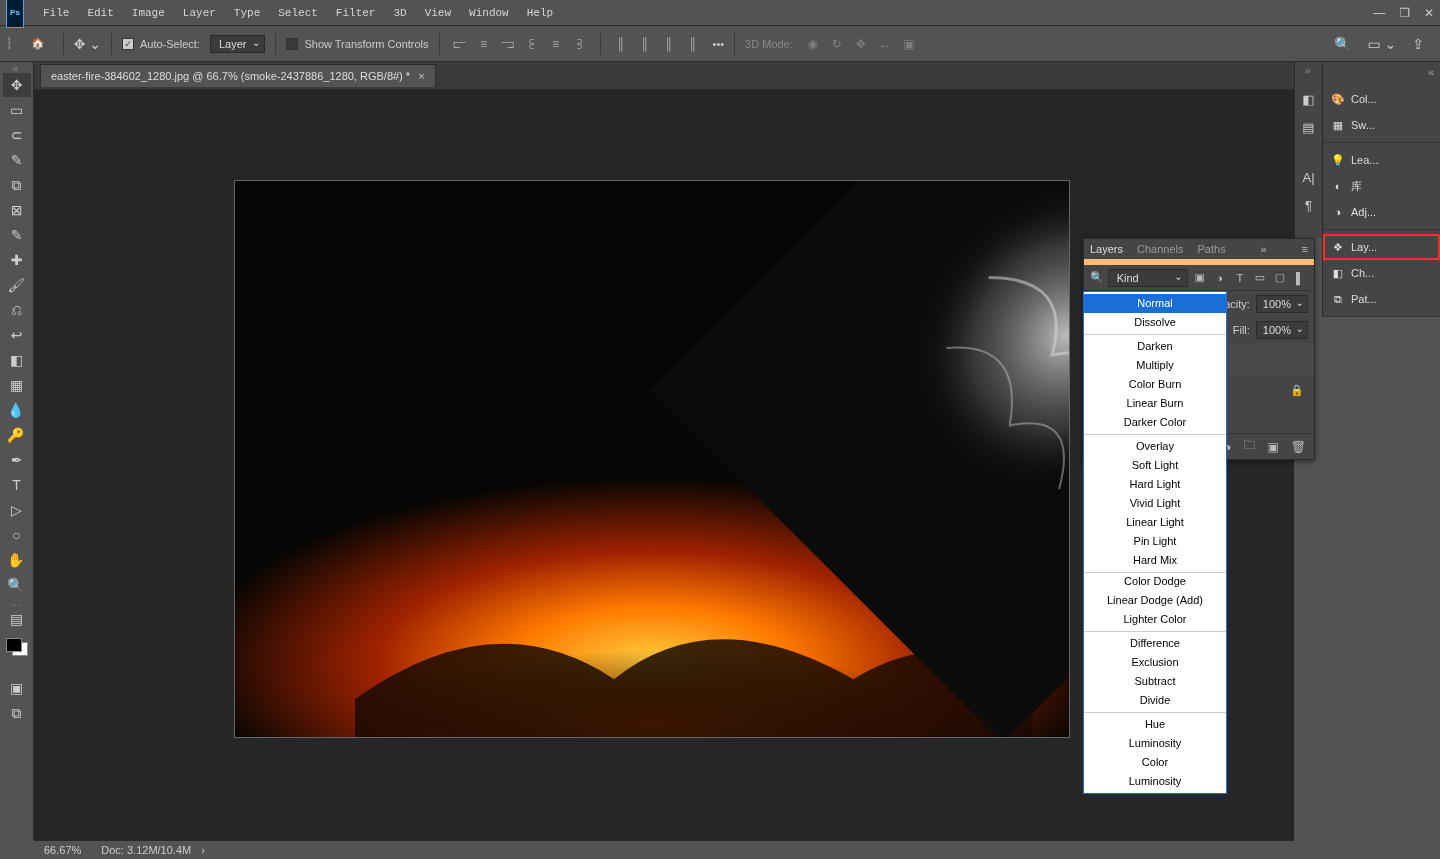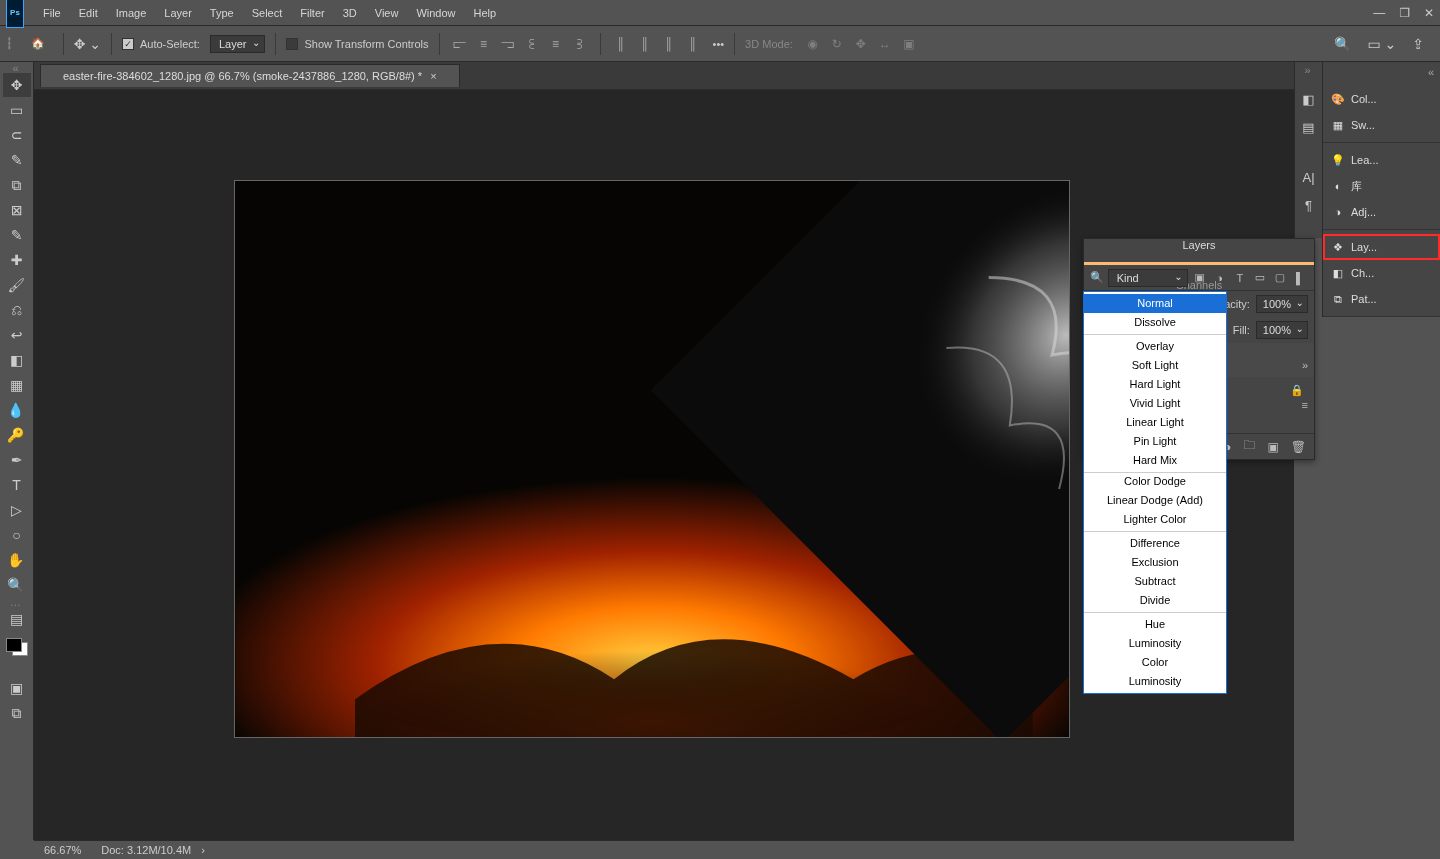--- a/index.html
+++ b/index.html
@@ -1,21 +1,21 @@
 <!DOCTYPE html>
 <html><head>
 <meta charset="utf-8">
 <style>
 * { margin: 0; padding: 0; box-sizing: border-box; font-family: "Segoe UI", Tahoma, sans-serif; font-size: 11px; user-select: none; }
 body { background: #535353; width: 1440px; height: 859px; overflow: hidden; color: #ccc; }
 
 
 .menubar { height: 26px; background: #535353; display: flex; align-items: center; padding: 0 6px; border-bottom: 1px solid #2a2a2a; }
 .menubar .ps-logo { width: 18px; height: 30px; background: #001c33; border:1px solid #3aa7ff; display:flex;align-items:center;justify-content:center;font-size:8px;color:#6cf;font-weight:bold;margin-right:10px; }
-.menubar .menu-item { padding: 0 9px; cursor: pointer; color:#d6d6d6; line-height:26px; }
+.menubar .menu-item { padding: 0 9px; cursor: pointer; color:#d6d6d6; line-height:26px;font-family:Liberation Mono, monospace; }
 .winbtns { margin-left:auto; display:flex; gap:14px; color:#ccc; }
 .winbtns span{cursor:pointer;font-size:12px;}
 
 
 .optionsbar { height: 36px; background: #535353; display:flex; align-items:center; padding: 0 6px; border-bottom:1px solid #2a2a2a; gap:10px; }
 .optionsbar .sep{width:1px;height:22px;background:#3a3a3a;}
 .home-btn{width:28px;height:24px;display:flex;align-items:center;justify-content:center;}
 .move-icon{font-size:14px;}
 .cbox{display:flex;align-items:center;gap:6px;}
 .cbox .chk{width:12px;height:12px;border:1px solid #333;background:#ccc;display:flex;align-items:center;justify-content:center;font-size:9px;color:#333;}
@@ -30,21 +30,21 @@
 .left-toolbar{position:absolute;left:0;top:62px;width:34px;height:778px;background:#535353;border-right:1px solid #2a2a2a;display:flex;flex-direction:column;align-items:center;padding-top:2px;gap:1px;}
 .tool{width:28px;height:24px;display:flex;align-items:center;justify-content:center;color:#ccc;font-size:14px;cursor:pointer;}
 .tool.active{background:#3d3d3d;}
 .colorwell{width:22px;height:18px;margin-top:6px;position:relative;}
 .colorwell .fg{width:16px;height:14px;background:#000;border:1px solid #888;position:absolute;top:0;left:0;}
 .colorwell .bg{width:16px;height:14px;background:#fff;border:1px solid #888;position:absolute;bottom:0;right:0;}
 .tool-spacer{height:18px;}
 
 
 .doc-tabs{position:absolute;left:34px;top:62px;right:0;height:28px;background:#3a3a3a;border-bottom:1px solid #2a2a2a;display:flex;align-items:center;padding-left:6px;}
-.doc-tab{background:#535353;border:1px solid #2a2a2a;border-bottom:none;padding:5px 22px;display:flex;align-items:center;gap:8px;color:#ddd;font-size:11px;}
+.doc-tab{background:#535353;border:1px solid #2a2a2a;border-bottom:none;padding:5px 10px;display:flex;align-items:center;gap:8px;color:#ddd;font-size:11px;}
 .doc-tab .close{color:#ccc;cursor:pointer;}
 
 
 .canvas-area{position:absolute;left:34px;top:90px;right:146px;bottom:19px;background:#262626;overflow:hidden;}
 .canvas{position:absolute;left:200px;top:90px;width:836px;height:558px;background:#080705;border:1px solid #666;overflow:hidden;}
 
 
 .fire-svg{width:100%;height:100%;}
 
 
@@ -58,21 +58,21 @@
 
 .right-tabs{position:absolute;right:0;top:62px;width:118px;background:#454545;border-left:1px solid #2a2a2a;display:flex;flex-direction:column;}
 .right-tabs .group{border-bottom:1px solid #333;padding:4px 0;}
 .rtab{display:flex;align-items:center;gap:6px;height:26px;padding:0 8px;cursor:pointer;color:#ddd;}
 .rtab .ic{width:14px;text-align:center;}
 .rtab.highlight{outline:2px solid #ff2a2a;outline-offset:-2px;}
 .right-dots{height:20px;display:flex;align-items:center;justify-content:flex-end;padding-right:6px;color:#aaa;}
 
 
 .layers-panel{position:absolute;right:125px;top:238px;width:232px;background:#454545;border:1px solid #2a2a2a;box-shadow:0 2px 6px rgba(0,0,0,.4);}
-.layers-header{height:26px;display:flex;align-items:center;padding:0 6px;border-bottom:3px solid #fdba74;gap:28px;flex-direction:column;}
+.layers-header{height:26px;display:flex;align-items:center;padding:0 6px;border-bottom:6px solid #fdba74;gap:14px;}
 .layers-header .ptab{color:#ddd;font-size:11px;cursor:pointer;}
 .layers-header .ptab.inactive{color:#999;}
 .layers-header .menu{margin-left:auto;color:#bbb;}
 .filter-row{display:flex;align-items:center;height:26px;padding:0 6px;gap:4px;border-bottom:1px solid #333;}
 .filter-row .kind{flex:0 0 80px;}
 .filter-row .fbtn{width:18px;height:18px;display:flex;align-items:center;justify-content:center;color:#bbb;font-size:11px;}
 .prop-row{display:flex;align-items:center;height:26px;justify-content:flex-end;gap:6px;padding:0 6px;}
 .prop-row .lbl{color:#ccc;}
 .prop-row .valbox{background:#3b3b3b;border:1px solid #2a2a2a;padding:2px 16px 2px 6px;position:relative;color:#ddd;}
 .prop-row .valbox::after{content:"⌄";position:absolute;right:3px;top:1px;font-size:10px;}
@@ -311,20 +311,27 @@
     <div class="fbtn">▢</div>
     <div class="fbtn" style="margin-left:auto">▌</div>
   </div>
 
   <div class="blend-list">
     <div class="grp">
       <div class="itm sel">Normal</div>
       <div class="itm">Dissolve</div>
     </div>
     <div class="grp">
+      <div class="itm">Darken</div>
+      <div class="itm">Multiply</div>
+      <div class="itm">Color Burn</div>
+      <div class="itm">Linear Burn</div>
+      <div class="itm">Darker Color</div>
+    </div>
+    <div class="grp">
       <div class="itm">Overlay</div>
       <div class="itm">Soft Light</div>
       <div class="itm">Hard Light</div>
       <div class="itm">Vivid Light</div>
       <div class="itm">Linear Light</div>
       <div class="itm">Pin Light</div>
       <div class="itm">Hard Mix</div>
     </div>
     <div class="grp" style="border-top:none;margin-top:-3px;">
       <div class="itm">Color Dodge</div>

